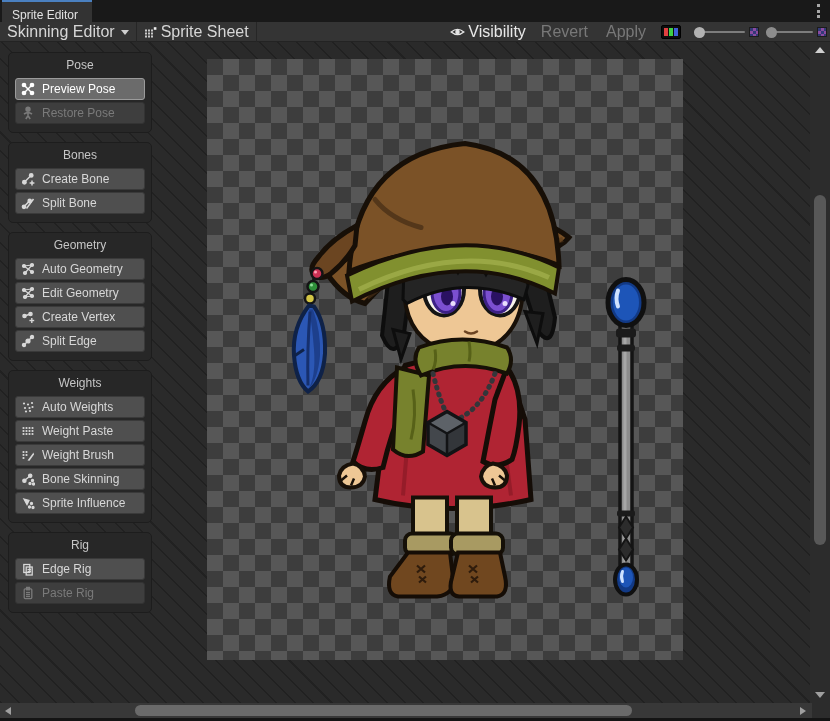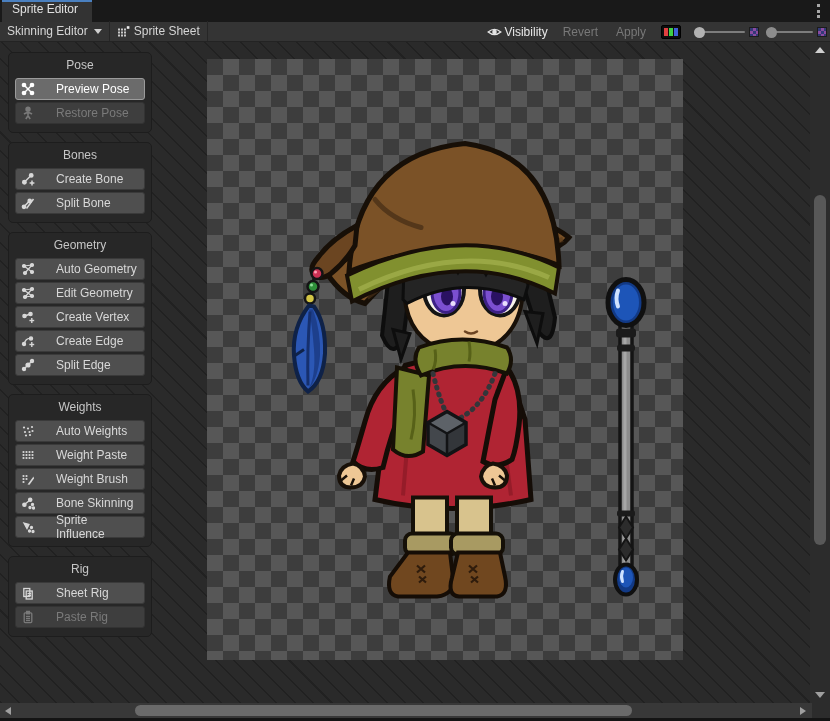--- a/index.html
+++ b/index.html
@@ -5,28 +5,28 @@
   * { margin:0; padding:0; box-sizing:border-box; }
   html,body { background:#101010; }
   body { font-family:"Liberation Sans", sans-serif; }
   #root{ position:relative; width:830px; height:721px; background:#191919; overflow:hidden;
          -webkit-user-select:none; user-select:none; }
 
   
   #tabbar{ position:absolute; left:0; top:0; width:830px; height:22px; background:#191919; }
   .tab{ position:absolute; left:2px; top:0; height:22px; min-width:90px; padding:0 12px 0 10px;
         background:#333333; border-top:2px solid #4a80c0; color:#e2e2e2; font-size:12px;
-        display:flex; align-items:flex-start; }
+        display:flex; align-items:flex-end; }
   .kebab{ position:absolute; right:9px; top:4px; width:4px; height:14px; display:flex;
           flex-direction:column; justify-content:space-between; cursor:pointer; }
   .kebab i{ width:3px; height:3px; background:#a8a8a8; display:block; }
 
   
   #toolbar{ position:absolute; left:0; top:22px; width:830px; height:20px; background:#343434;
-            border-bottom:1px solid #232323; display:flex; align-items:flex-end; font-size:12px; color:#d6d6d6; }
+            border-bottom:1px solid #232323; display:flex; align-items:flex-start; font-size:16px; color:#d6d6d6; }
   .tb-item{ display:flex; align-items:center; height:20px; padding:0 7px; cursor:pointer; }
   .caret{ width:0; height:0; border-left:4px solid transparent; border-right:4px solid transparent;
           border-top:5px solid #cfcfcf; margin-left:6px; }
   .tb-sep{ width:1px; height:20px; background:#262626; }
   .tb-right{ position:absolute; right:3px; top:0; height:20px; display:flex; align-items:center; }
   .tb-label-disabled{ color:#787878; }
   .tb-icon{ display:inline-flex; margin-right:3px; }
   .swatch{ width:20px; height:14px; background:#0d0d0d; border:1px solid #000; border-radius:2px;
            display:flex; align-items:center; justify-content:center; gap:1px; cursor:pointer; }
   .swatch i{ width:4px; height:8px; display:block; }
@@ -46,21 +46,21 @@
       linear-gradient(45deg,#575757 25%,transparent 25%,transparent 75%,#575757 75%),
       linear-gradient(45deg,#575757 25%,transparent 25%,transparent 75%,#575757 75%);
     background-size:32px 32px; background-position:0 0,16px 16px; }
 
   
   #left-panel{ position:absolute; left:8px; top:10px; width:144px; }
   .group{ background:#272727; border:1px solid #1d1d1d; border-radius:5px; padding:4px 6px 8px 6px;
           margin-bottom:9px; }
   .group-title{ text-align:center; font-size:12px; color:#c6c6c6; height:16px; line-height:16px; margin-bottom:5px; }
   .tbtn{ height:22px; margin-top:2px; border-radius:3px; background:#4f4f4f; border:1px solid #3a3a3a;
-         color:#d8d8d8; font-size:12px; display:flex; align-items:center; gap:21px; padding:0 5px; cursor:pointer; }
+         color:#d8d8d8; font-size:12px; display:flex; align-items:center; gap:7px; padding:0 5px; cursor:pointer; }
   .tbtn.selected{ background:#6b6b6b; border-color:#9b9b9b; color:#ffffff; }
   .tbtn.disabled{ background:#3e3e3e; border-color:#333333; color:#7a7a7a; cursor:default; }
   .bicon{ display:inline-flex; width:14px; height:14px; flex:0 0 14px; }
   .bicon svg{ width:14px; height:14px; }
 
   
   #vscroll{ position:absolute; left:810px; top:0; width:20px; height:661px; background:#2c2c2c; }
   #vscroll .thumb{ position:absolute; left:4px; top:153px; width:12px; height:350px; background:#585858; border-radius:6px; }
   .arr{ position:absolute; width:0; height:0; cursor:pointer; }
   .arr.up{ left:5px; top:5px; border-left:5px solid transparent; border-right:5px solid transparent; border-bottom:6px solid #cfcfcf; }
@@ -383,34 +383,20 @@
                   <line x1="10.8" y1="8.1" x2="10.8" y2="12.9"></line>
                 </g>
               </svg>
             </span>
             <span>Create Vertex</span>
           </div>
           <div class="tbtn">
             <span class="bicon">
               <svg viewBox="0 0 14 14">
                 <g stroke="currentColor" stroke-width="1.4" fill="currentColor">
-                  <path d="M3,10 Q5,3.5 10,4.5" fill="none"></path>
-                  <circle cx="3" cy="10" r="1.5"></circle>
-                  <circle cx="10" cy="4.5" r="1.5"></circle>
-                  <line x1="8.4" y1="10.5" x2="13.2" y2="10.5"></line>
-                  <line x1="10.8" y1="8.1" x2="10.8" y2="12.9"></line>
-                </g>
-              </svg>
-            </span>
-            <span>Create Edge</span>
-          </div>
-          <div class="tbtn">
-            <span class="bicon">
-              <svg viewBox="0 0 14 14">
-                <g stroke="currentColor" stroke-width="1.4" fill="currentColor">
                   <line x1="3" y1="11" x2="11" y2="3"></line>
                   <circle cx="3" cy="11" r="1.5"></circle>
                   <circle cx="11" cy="3" r="1.5"></circle>
                   <circle cx="7" cy="7" r="1.9"></circle>
                 </g>
               </svg>
             </span>
             <span>Split Edge</span>
           </div>
         </div>
@@ -504,21 +490,21 @@
             <span class="bicon">
               <svg viewBox="0 0 14 14">
                 <g stroke="currentColor" stroke-width="1.3" fill="none">
                   <rect x="2.8" y="2.5" width="6" height="8"></rect>
                   <rect x="5.2" y="5" width="6" height="8"></rect>
                   <line x1="6.5" y1="7.5" x2="10" y2="7.5"></line>
                   <line x1="6.5" y1="9.5" x2="10" y2="9.5"></line>
                 </g>
               </svg>
             </span>
-            <span>Sheet Rig</span>
+            <span>Edge Rig</span>
           </div>
           <div class="tbtn disabled">
             <span class="bicon">
               <svg viewBox="0 0 14 14">
                 <g stroke="currentColor" stroke-width="1.3" fill="none">
                   <rect x="3.2" y="2.8" width="7.6" height="9.8" rx="1"></rect>
                   <rect x="5.6" y="1.4" width="2.8" height="2.4" fill="currentColor"></rect>
                   <line x1="5" y1="6.5" x2="9" y2="6.5"></line>
                   <line x1="5" y1="8.5" x2="9" y2="8.5"></line>
                   <line x1="5" y1="10.5" x2="9" y2="10.5"></line>

